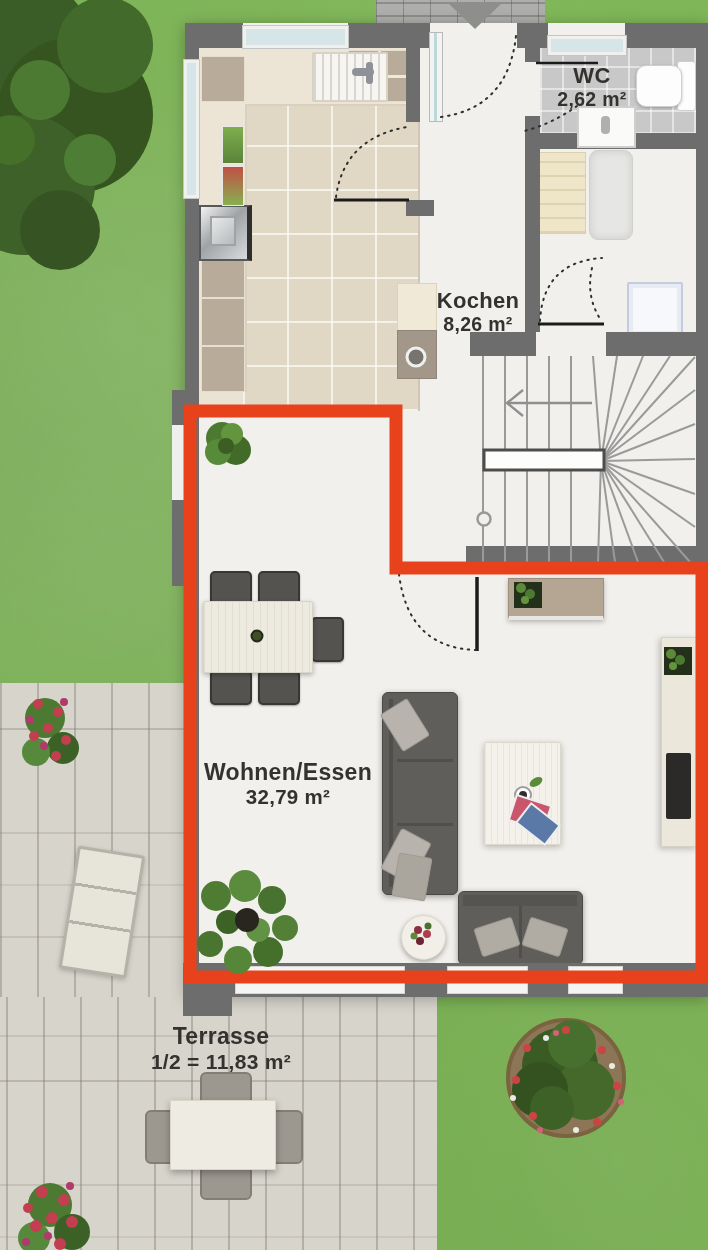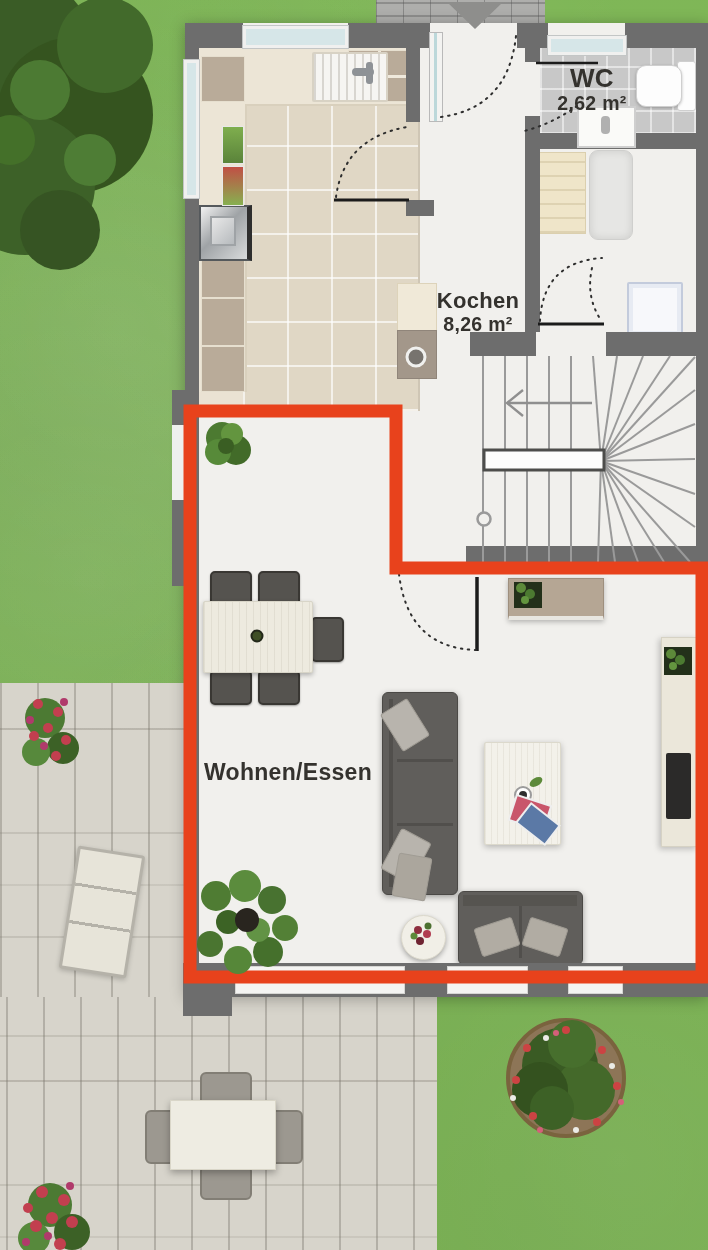--- a/index.html
+++ b/index.html
@@ -348,24 +348,29 @@
         <circle cx="48" cy="1236" r="4"></circle>
           <circle cx="70" cy="1186" r="4"></circle>
           <circle cx="26" cy="1242" r="4"></circle>
       </g>
     </g>
 
     <circle cx="416" cy="357" r="9" fill="#77736e" stroke="#f0f0ee" stroke-width="3"></circle>
   </svg>
 
   <div class="label" style="left:592px;top:64px;">
-    <div class="nm" style="font-size:26px;">WC</div>
+    <div class="nm" style="font-size:22px;">WC</div>
     <div class="ar">2,62 m²</div>
   </div>
   <div class="label" style="left:478px;top:289px;">
     <div class="nm">Kochen</div>
     <div class="ar">8,26 m²</div>
   </div>
   <div class="label" style="left:288px;top:760px;">
     <div class="nm" style="font-size:23px;">Wohnen/Essen</div>
+    <div class="ar" style="font-size:20.5px;">32,79 m²</div>
+  </div>
+  <div class="label" style="left:221px;top:1024px;">
+    <div class="nm" style="font-size:23px;">Terrasse</div>
+    <div class="ar" style="font-size:21px;">1/2 = 11,83 m²</div>
   </div>
 
 </div>
 
 </body></html>

